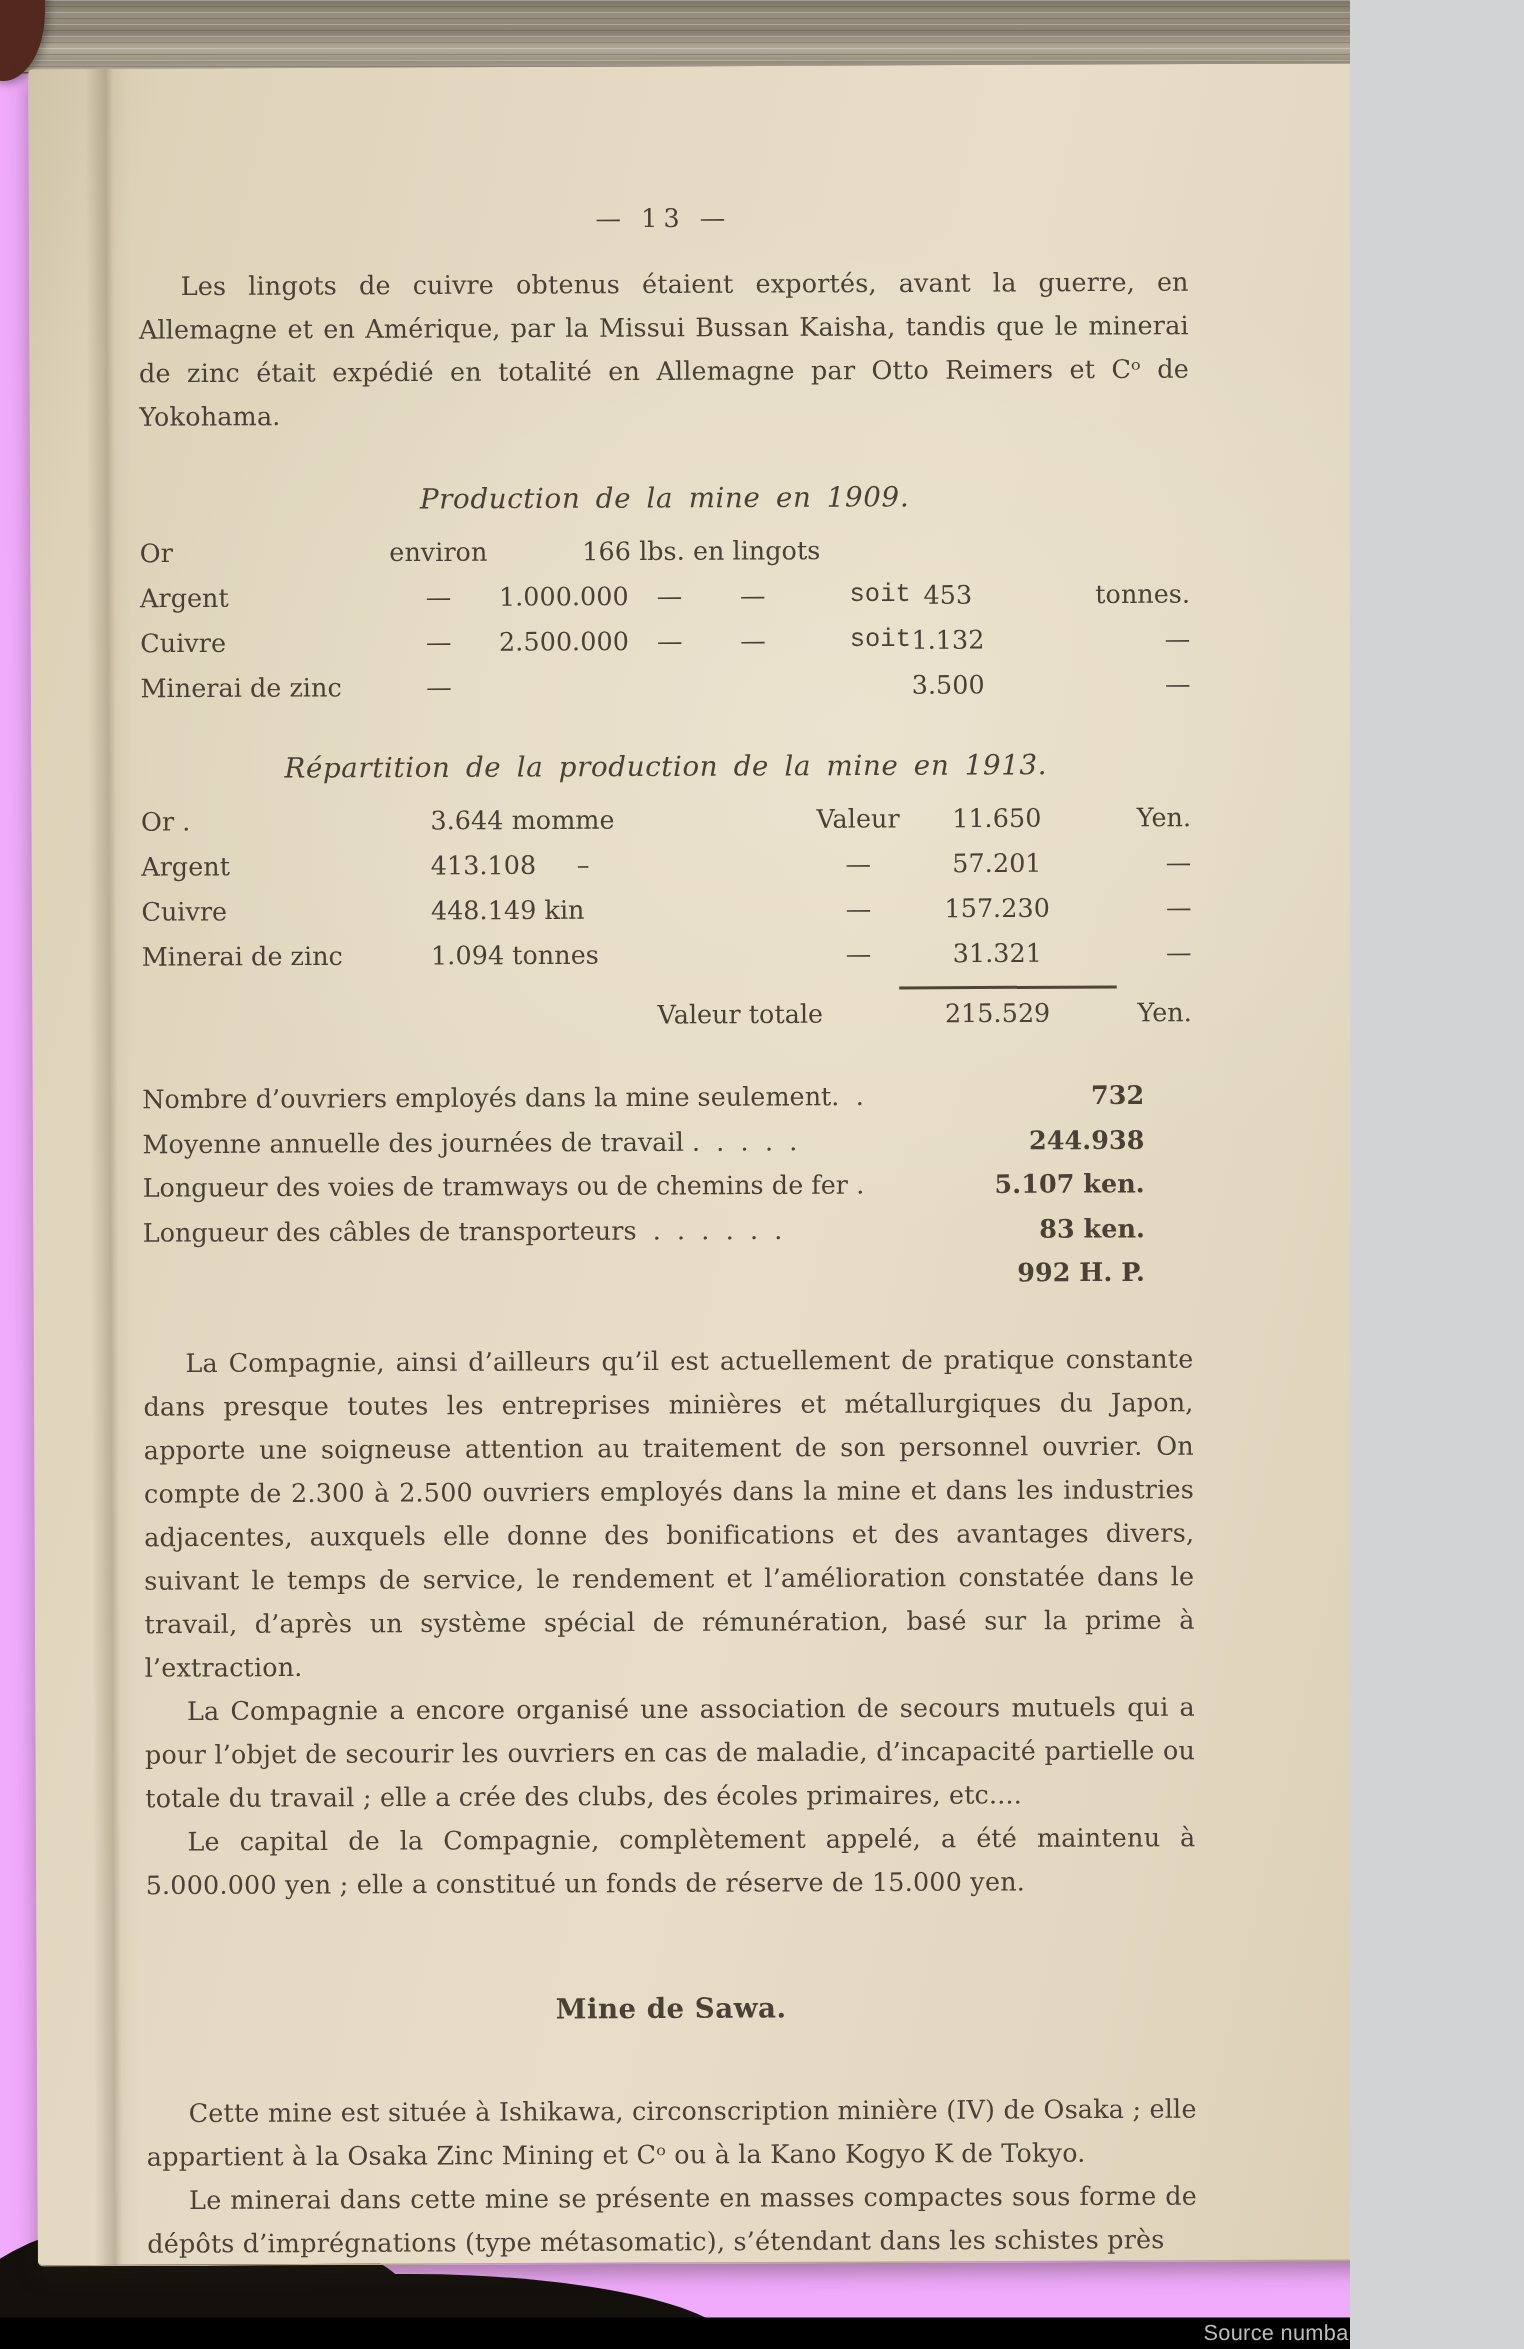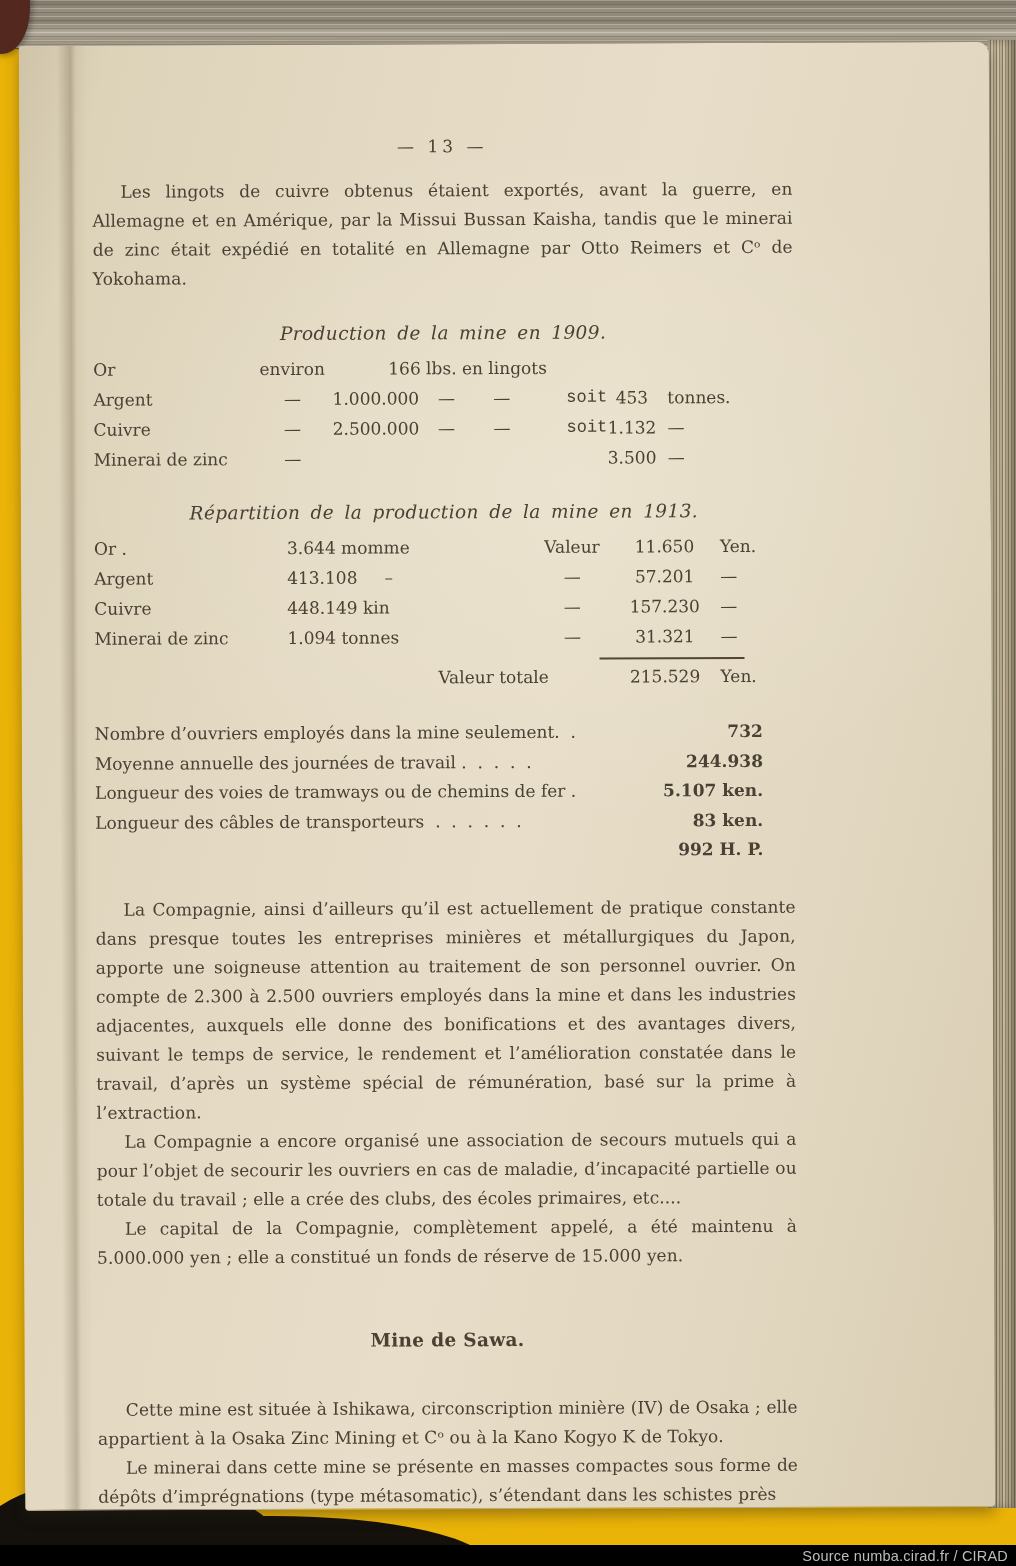--- a/index.html
+++ b/index.html
@@ -1,17 +1,17 @@
 <!DOCTYPE html>
 <html><head>
 <meta charset="utf-8">
 <style>
   html,body{margin:0;padding:0;}
   body{width:1016px;height:1566px;background:#d2d3d5;font-family:"DejaVu Serif","Liberation Serif",serif;}
-  .scene{position:relative;width:1016px;height:1566px;overflow:hidden;background:#eab308;}
+  .scene{position:relative;width:900px;height:1566px;overflow:hidden;background:#f0abfc;}
 
   
   .top-edges{position:absolute;left:0;top:0;width:1016px;height:48px;
     background:
       repeating-linear-gradient(to bottom, rgba(255,255,255,.28) 0 1px, rgba(0,0,0,0) 1px 4px, rgba(60,52,40,.25) 4px 5px, rgba(0,0,0,0) 5px 8px),
       linear-gradient(to bottom,#7e7668 0%,#968e7e 22%,#8a8172 45%,#b3ab9a 68%,#9a917f 86%,#c6bfae 100%);
     border-bottom:1px solid #6e6656;}
   
   .right-edges{position:absolute;left:988px;top:40px;width:28px;height:1468px;
     background:
@@ -45,21 +45,21 @@
 
   .sec-title{font-style:italic;font-weight:normal;font-size:18.5px;text-align:center;margin:30px 0 10px 0;
     word-spacing:4px;letter-spacing:.4px;}
 
   .t09{display:grid;grid-template-columns:163px 72px 95px 46px 65px 70px 55px 1fr;font-size:17px;line-height:30px;}
   .t13{display:grid;grid-template-columns:163px 230px 130px 95px 1fr;font-size:17px;line-height:30px;margin-top:6px;}
   .cell{white-space:nowrap;}
   .ctr{text-align:center;}
   .rgt{text-align:center;}
   .soit{padding-left:32px;font-family:Liberation Mono, monospace;}
-  .unit{padding-left:8px;}
+  .unit{padding-left:8px;text-align:right;}
   .mid{padding-left:60px;grid-column:3 / span 3;}
   .qty{padding-left:30px;white-space:pre;}
   .vlab{text-align:center;padding-left:40px;}
 
   .total-rule{width:145px;margin:6px 0 0 505px;border-top:2px solid #4f4636;}
   .t-total{display:grid;grid-template-columns:275px 248px 95px 1fr;font-size:17px;line-height:30px;margin-top:2px;}
 
   .stats{margin-top:26px;width:668px;font-size:17px;line-height:29.5px;}
   .stat-row{display:flex;}
   .stat-label{white-space:pre;}

